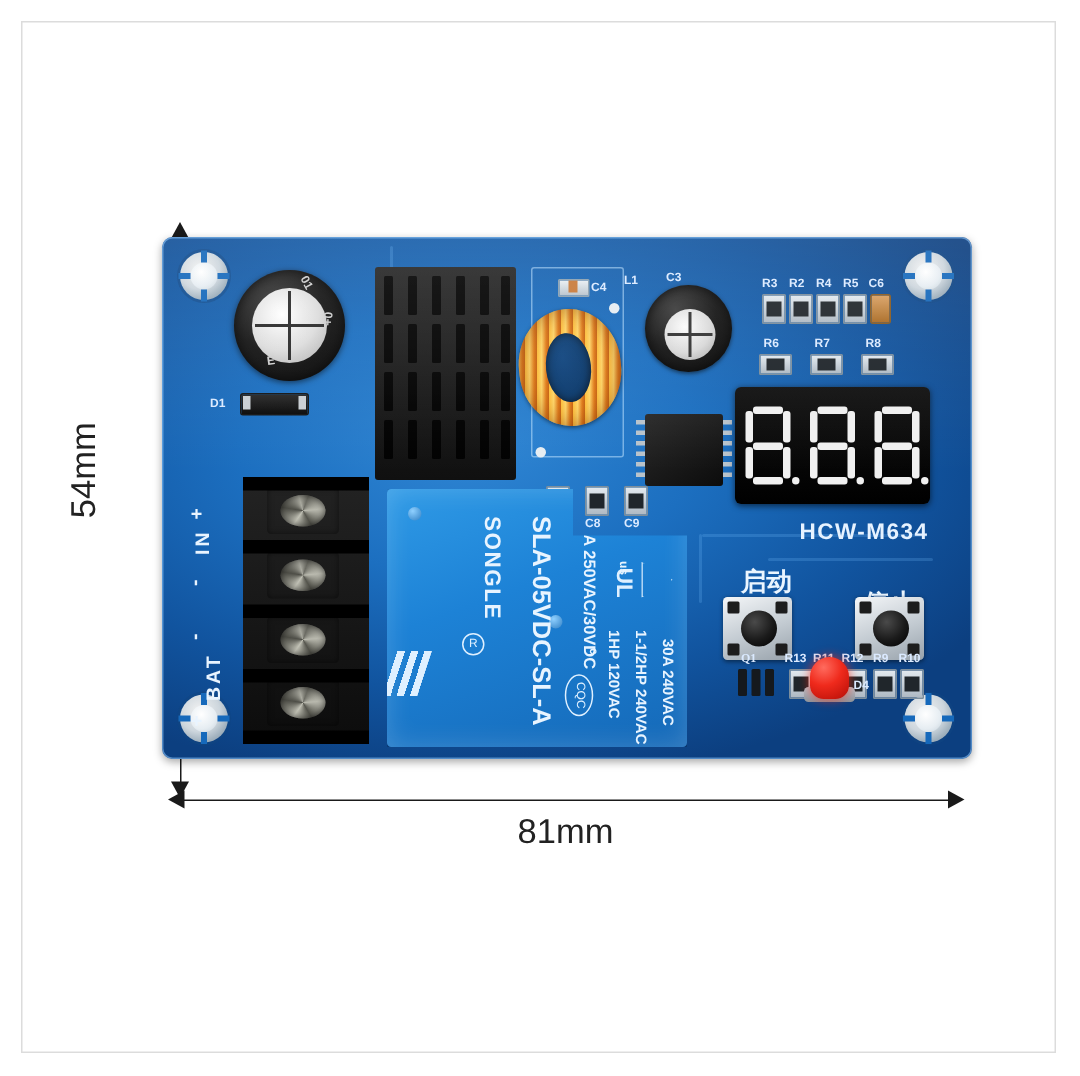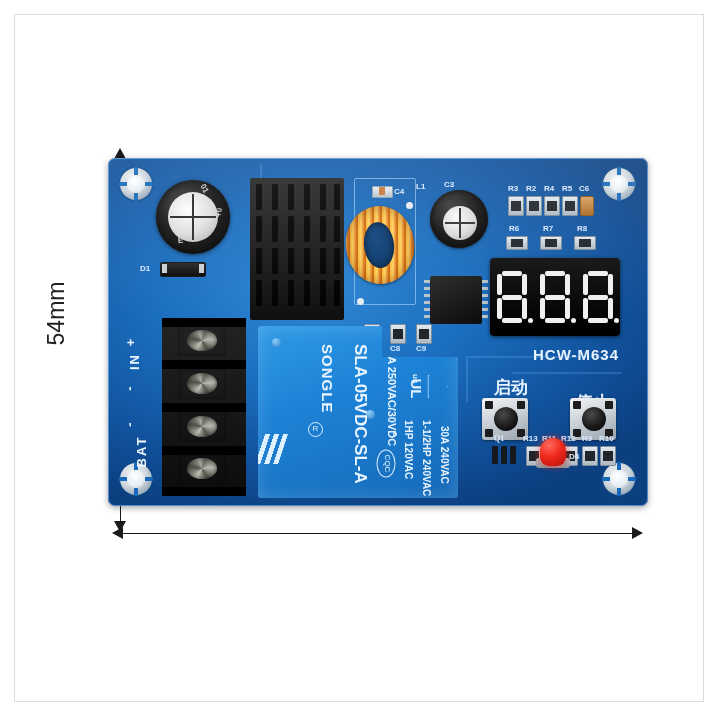--- a/index.html
+++ b/index.html
@@ -363,20 +363,21 @@
   <div class="frame"></div>
 
   <div class="dim-v-line"></div>
   <div class="arrow arrow-up"></div>
   <div class="arrow arrow-down"></div>
   <div class="dim-v-label">54mm</div>
 
   <div class="dim-h-line"></div>
   <div class="arrow arrow-left"></div>
   <div class="arrow arrow-right"></div>
+  <div class="dim-h-label">81mm</div>
 
   <div class="pcb">
     <div class="pcb-edge"></div>
 
     <div class="trace" style="left:360px;top:198px;width:150px;height:2px;"></div>
     <div class="trace" style="left:358px;top:198px;width:2px;height:46px;"></div>
     <div class="trace" style="left:404px;top:214px;width:110px;height:2px;"></div>
     <div class="trace" style="left:152px;top:6px;width:2px;height:150px;"></div>
 
     <div class="hole h-tl">

